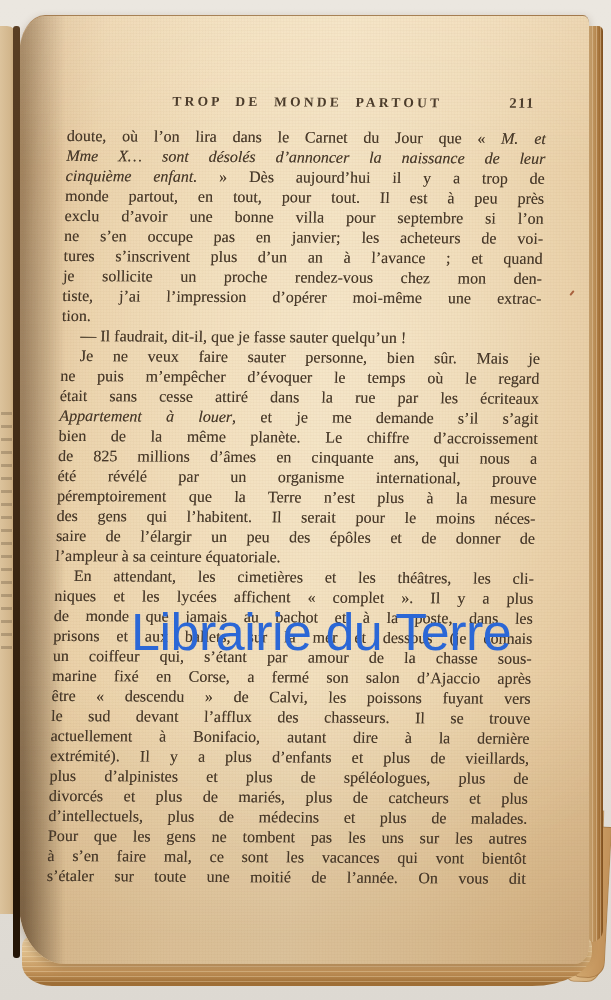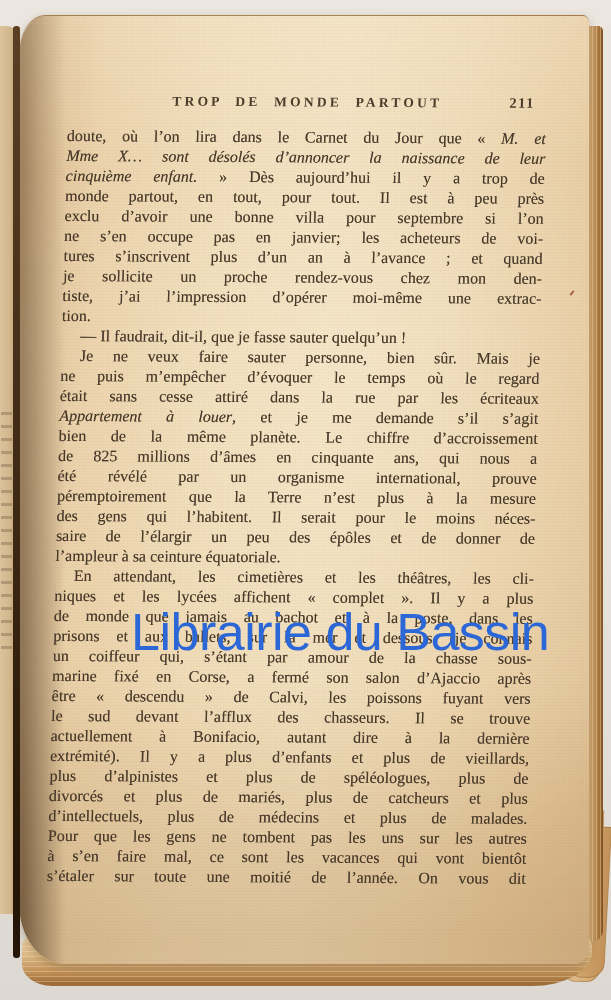--- a/index.html
+++ b/index.html
@@ -144,14 +144,14 @@
           <div class="line"><span>d’intellectuels, plus de médecins et plus de malades.</span></div>
           <div class="line"><span>Pour que les gens ne tombent pas les uns sur les autres</span></div>
           <div class="line"><span>à s’en faire mal, ce sont les vacances qui vont bientôt</span></div>
           <div class="line"><span>s’étaler sur toute une moitié de l’année. On vous dit</span></div>
         </div>
     </div>
   </div>
 
   <div class="gutter-line"></div>
 
-  <div class="watermark" style="color: rgb(43, 103, 214);">Librairie du Bassin</div>
+  <div class="watermark" style="color: rgb(43, 103, 214);">Librairie du Terre</div>
 </div>
 
 </body></html>

